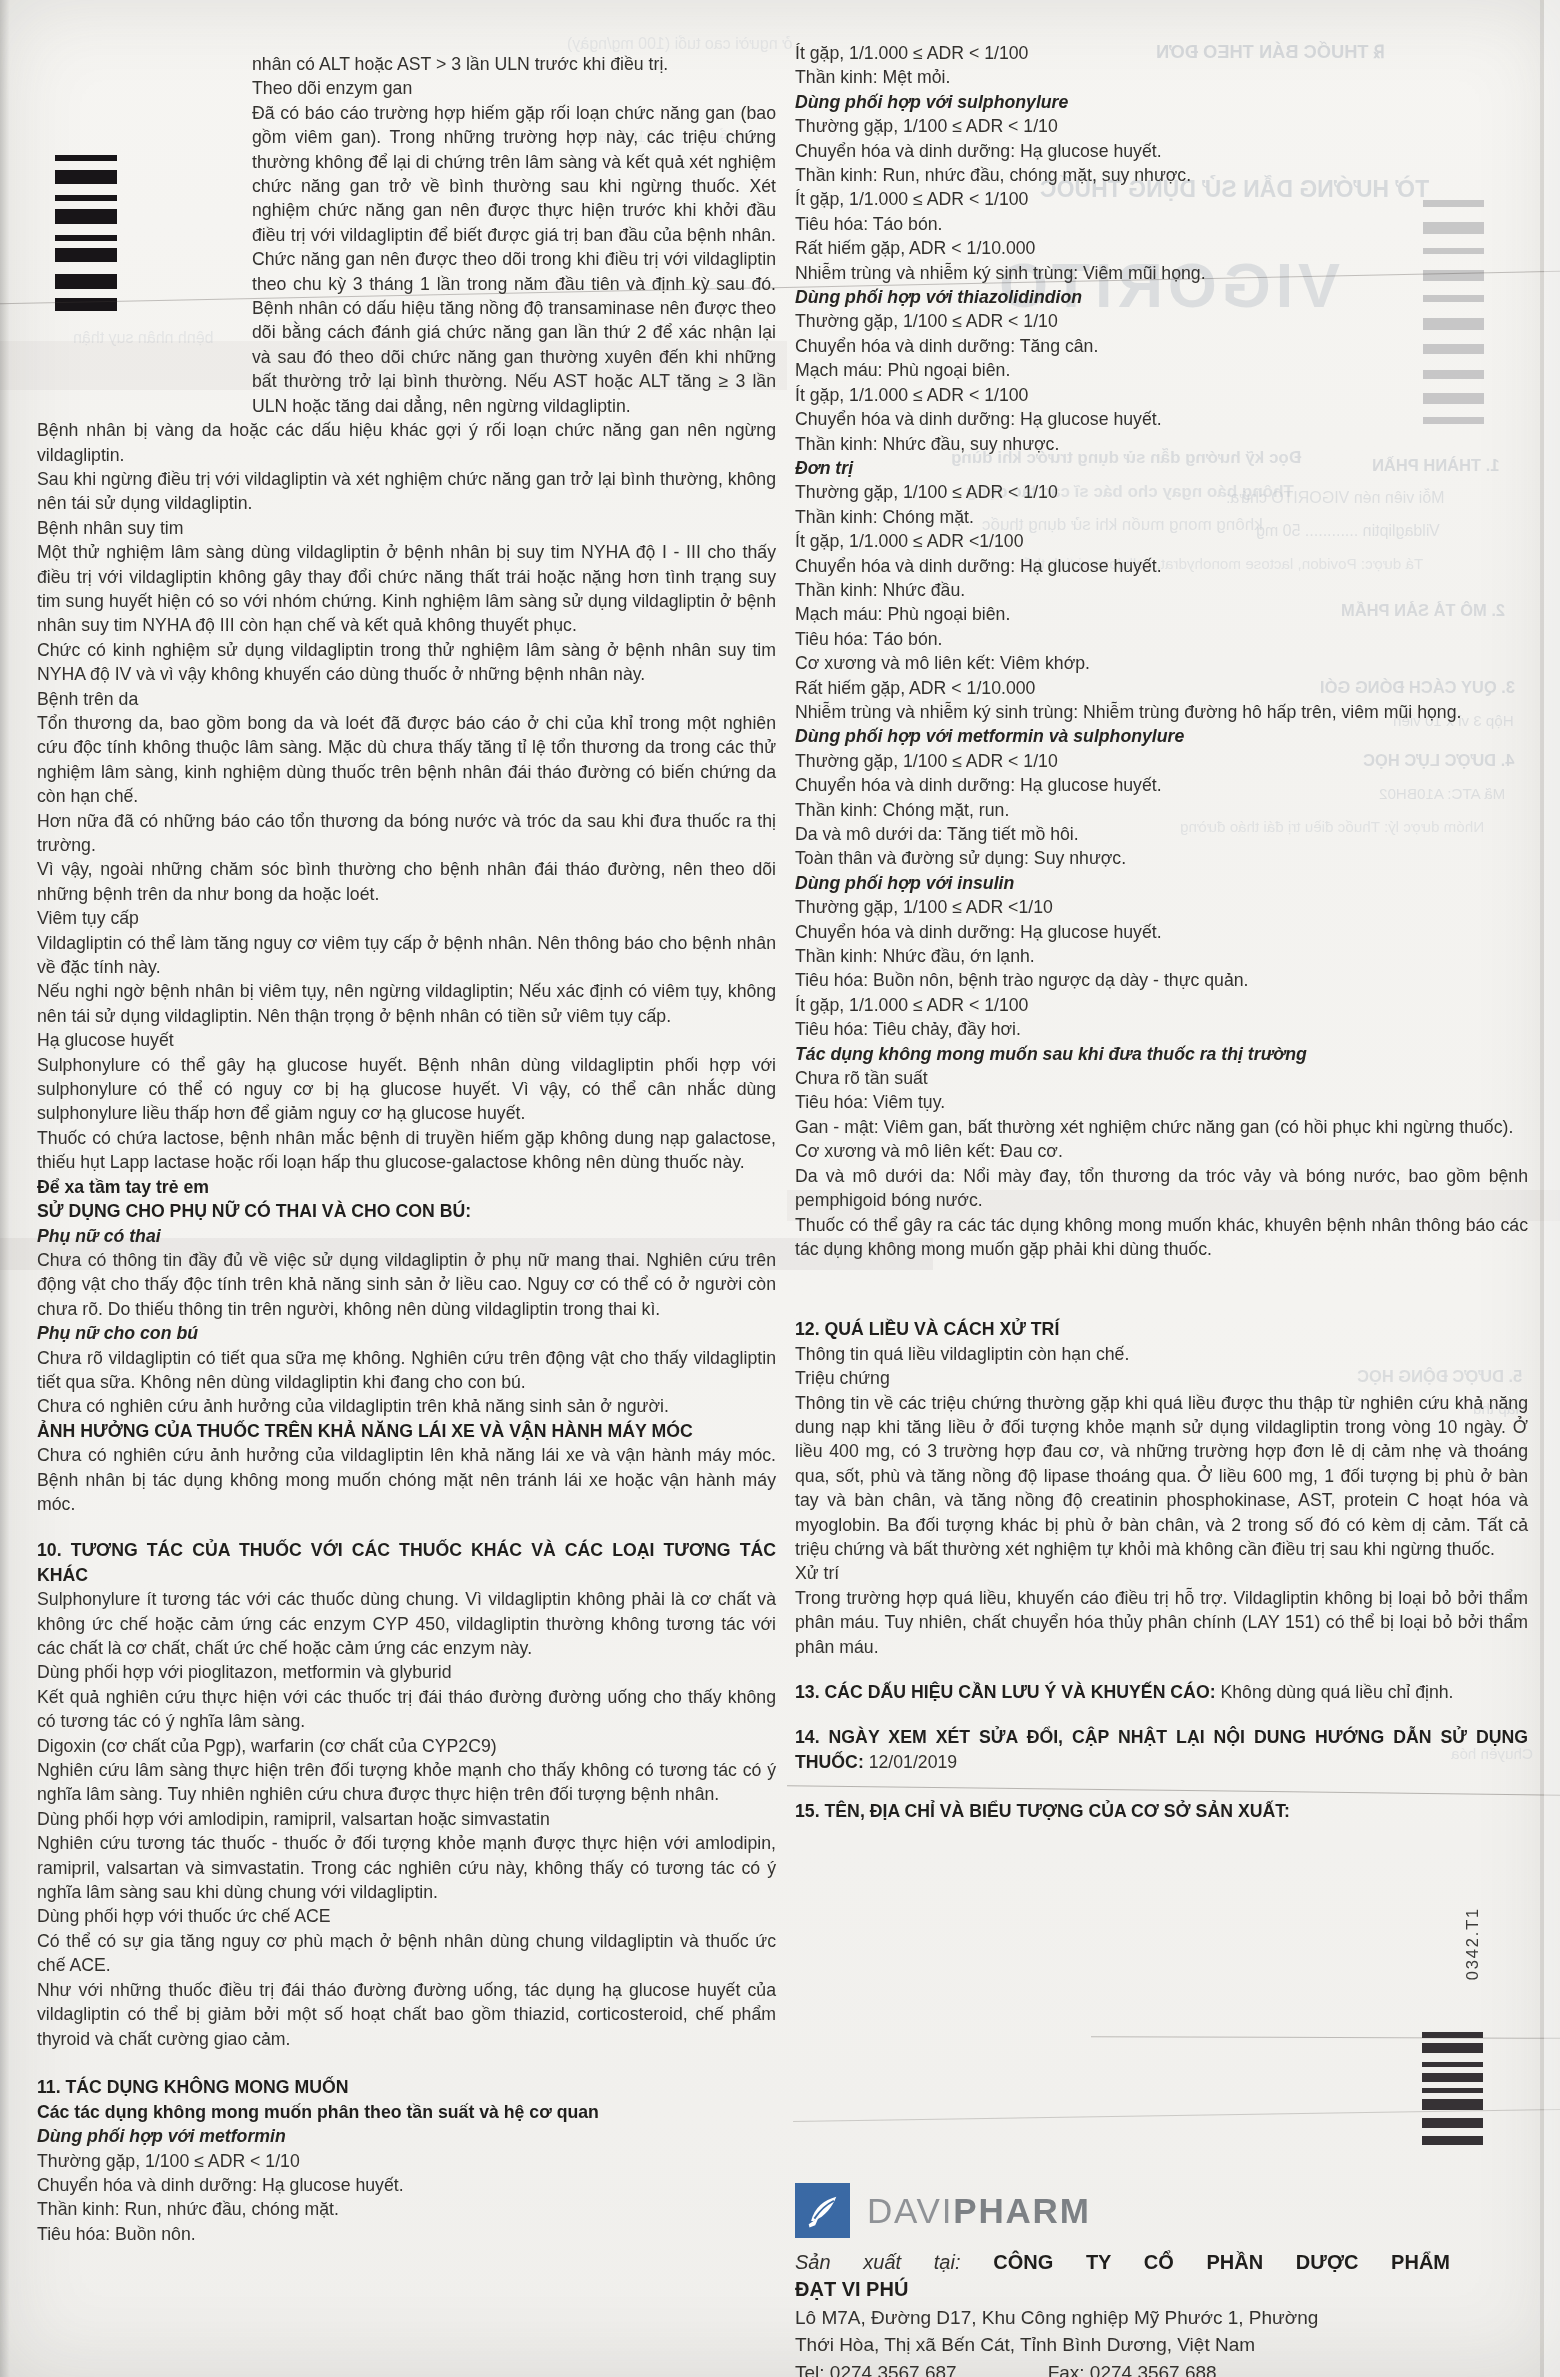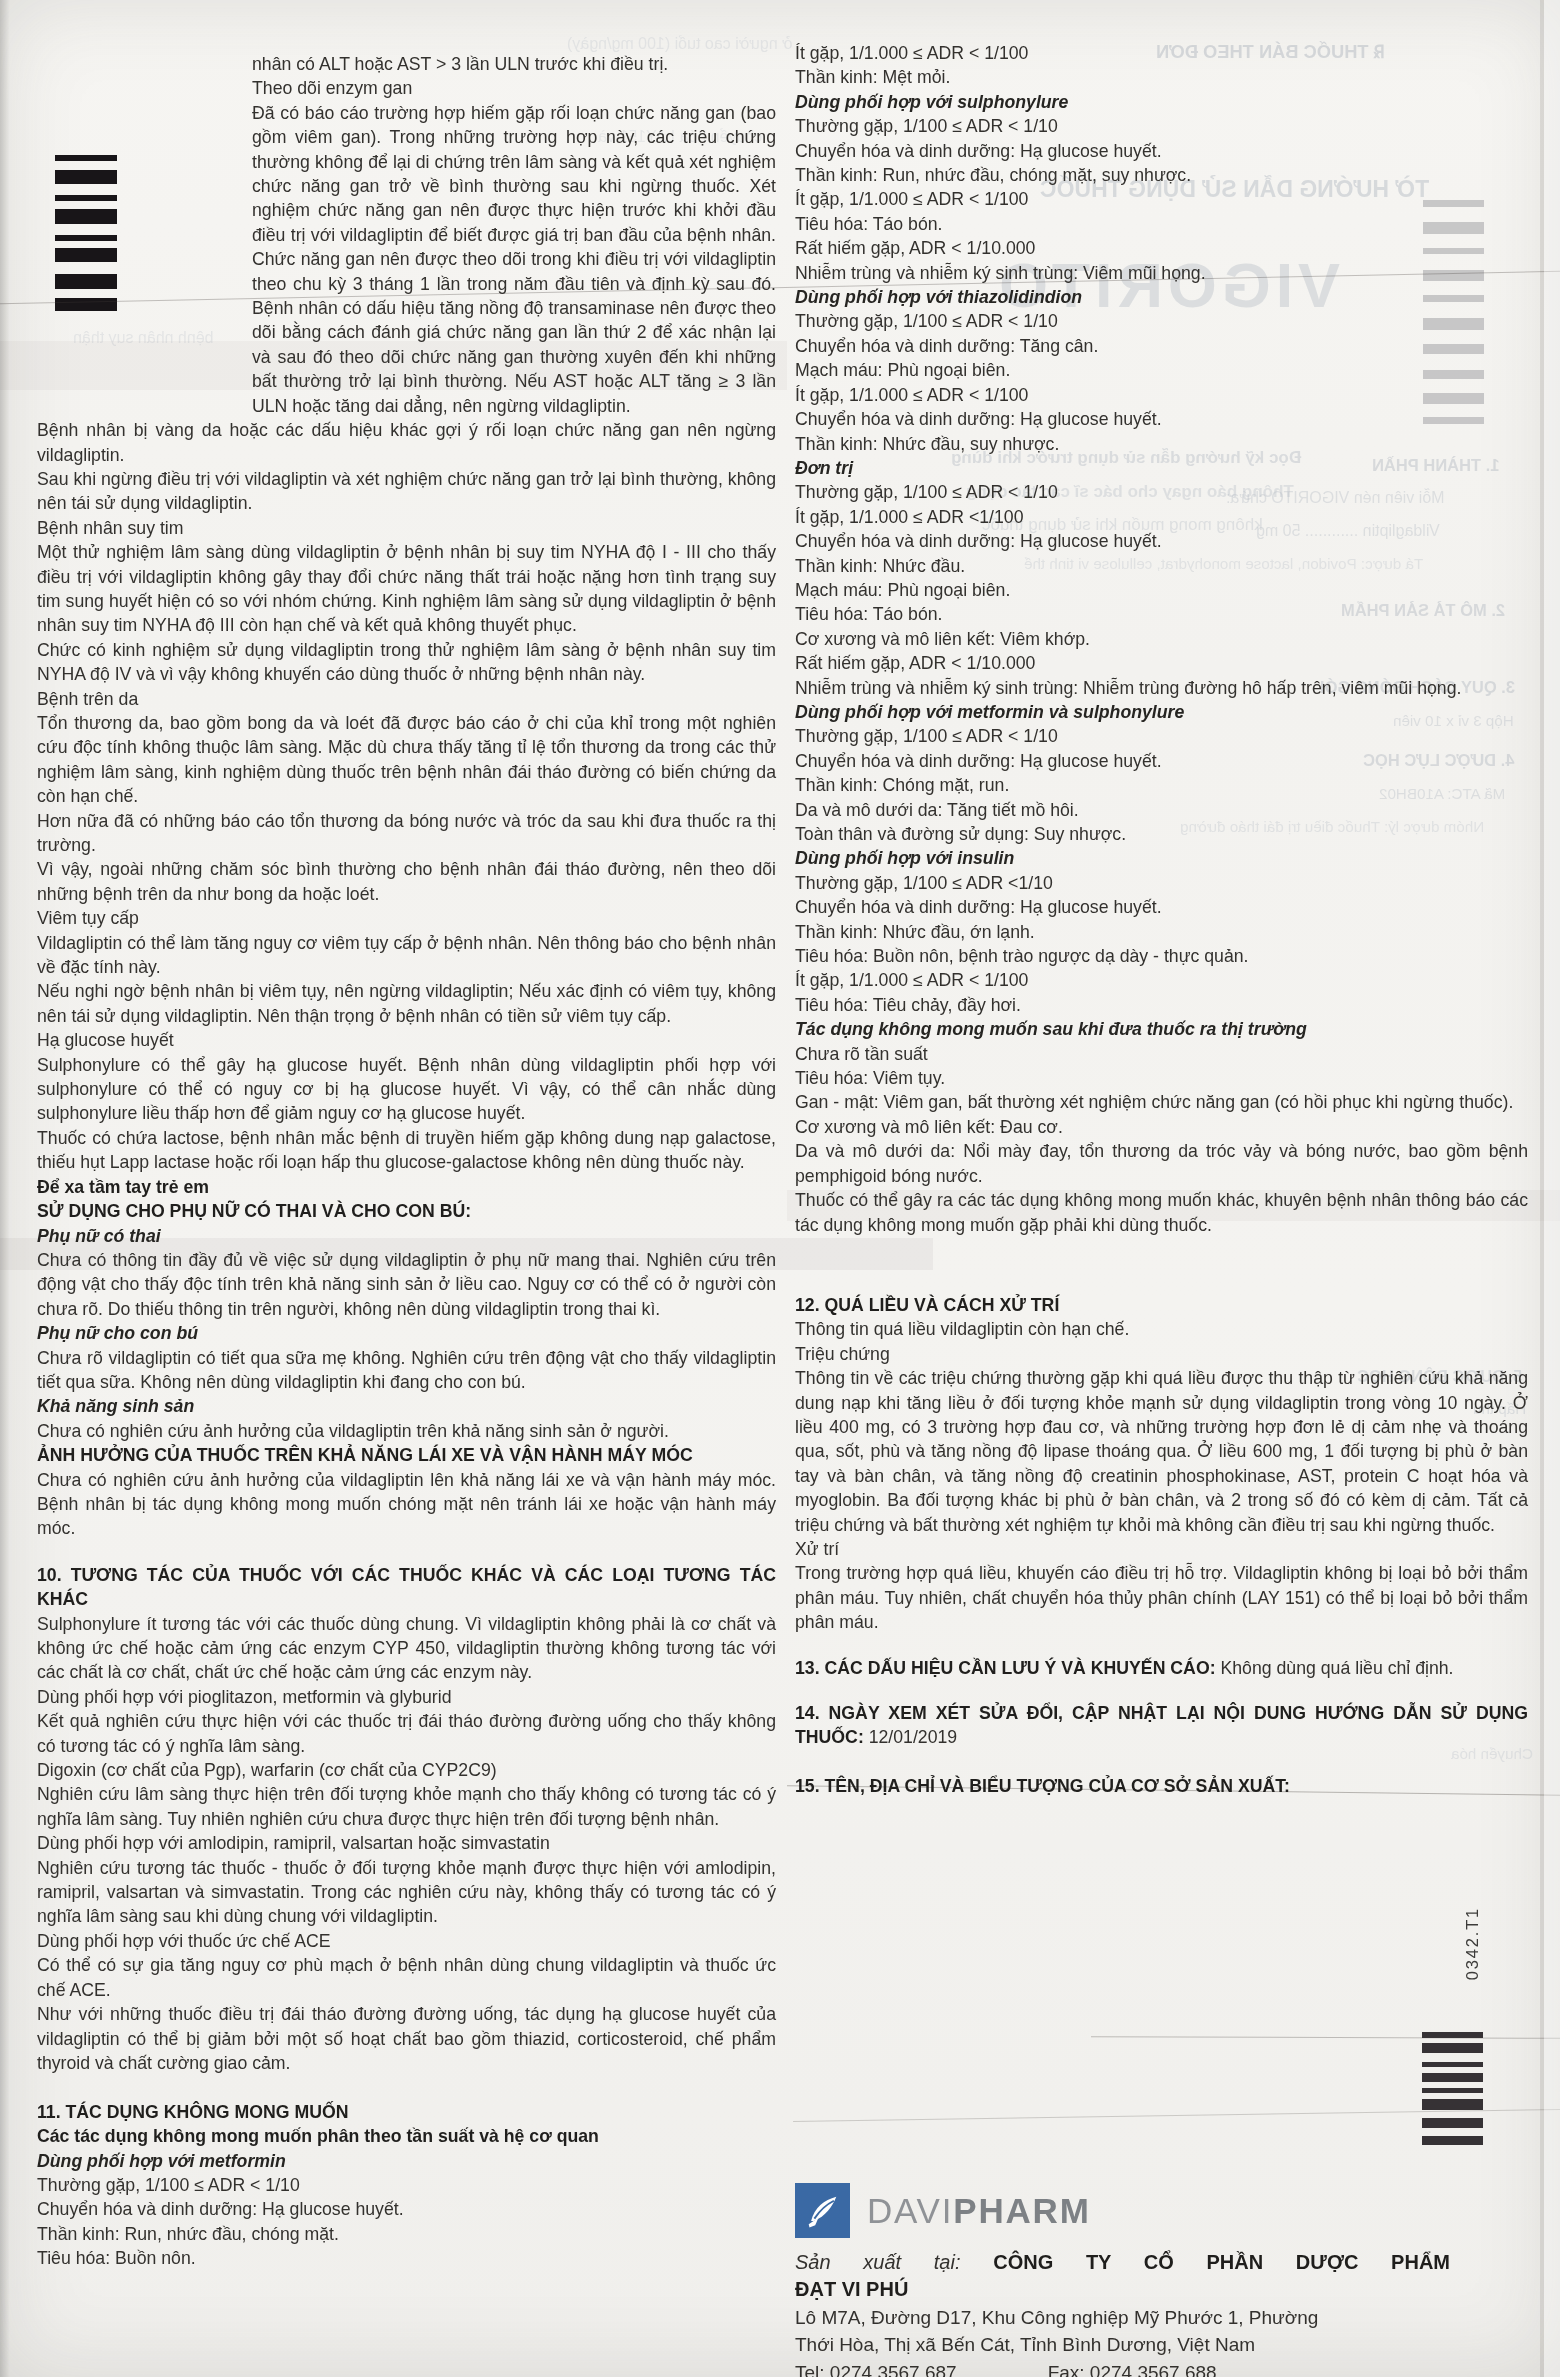--- a/index.html
+++ b/index.html
@@ -125,21 +125,20 @@
       <div class="ln st-r">Nếu nghi ngờ bệnh nhân bị viêm tụy, nên ngừng vildagliptin; Nếu xác định có viêm tụy, không nên tái sử dụng vildagliptin. Nên thận trọng ở bệnh nhân có tiền sử viêm tụy cấp.</div>
       <div class="ln st-i">Hạ glucose huyết</div>
       <div class="ln st-r">Sulphonylure có thể gây hạ glucose huyết. Bệnh nhân dùng vildagliptin phối hợp với sulphonylure có thể có nguy cơ bị hạ glucose huyết. Vì vậy, có thể cân nhắc dùng sulphonylure liều thấp hơn để giảm nguy cơ hạ glucose huyết.</div>
       <div class="ln st-r">Thuốc có chứa lactose, bệnh nhân mắc bệnh di truyền hiếm gặp không dung nạp galactose, thiếu hụt Lapp lactase hoặc rối loạn hấp thu glucose-galactose không nên dùng thuốc này.</div>
       <div class="ln st-b">Để xa tầm tay trẻ em</div>
       <div class="ln st-b">SỬ DỤNG CHO PHỤ NỮ CÓ THAI VÀ CHO CON BÚ:</div>
       <div class="ln st-bi">Phụ nữ có thai</div>
       <div class="ln st-r">Chưa có thông tin đầy đủ về việc sử dụng vildagliptin ở phụ nữ mang thai. Nghiên cứu trên động vật cho thấy độc tính trên khả năng sinh sản ở liều cao. Nguy cơ có thể có ở người còn chưa rõ. Do thiếu thông tin trên người, không nên dùng vildagliptin trong thai kì.</div>
       <div class="ln st-bi">Phụ nữ cho con bú</div>
       <div class="ln st-r">Chưa rõ vildagliptin có tiết qua sữa mẹ không. Nghiên cứu trên động vật cho thấy vildagliptin tiết qua sữa. Không nên dùng vildagliptin khi đang cho con bú.</div>
-      <div class="ln st-bi">Khả năng sinh sản</div>
       <div class="ln st-r">Chưa có nghiên cứu ảnh hưởng của vildagliptin trên khả năng sinh sản ở người.</div>
       <div class="ln st-b">ẢNH HƯỞNG CỦA THUỐC TRÊN KHẢ NĂNG LÁI XE VÀ VẬN HÀNH MÁY MÓC</div>
       <div class="ln st-r">Chưa có nghiên cứu ảnh hưởng của vildagliptin lên khả năng lái xe và vận hành máy móc. Bệnh nhân bị tác dụng không mong muốn chóng mặt nên tránh lái xe hoặc vận hành máy móc.</div>
       <div class="ln st-b" style="margin-top: 22px;">10. TƯƠNG TÁC CỦA THUỐC VỚI CÁC THUỐC KHÁC VÀ CÁC LOẠI TƯƠNG TÁC KHÁC</div>
       <div class="ln st-r">Sulphonylure ít tương tác với các thuốc dùng chung. Vì vildagliptin không phải là cơ chất và không ức chế hoặc cảm ứng các enzym CYP 450, vildagliptin thường không tương tác với các chất là cơ chất, chất ức chế hoặc cảm ứng các enzym này.</div>
       <div class="ln st-i">Dùng phối hợp với pioglitazon, metformin và glyburid</div>
       <div class="ln st-r">Kết quả nghiên cứu thực hiện với các thuốc trị đái tháo đường đường uống cho thấy không có tương tác có ý nghĩa lâm sàng.</div>
       <div class="ln st-i">Digoxin (cơ chất của Pgp), warfarin (cơ chất của CYP2C9)</div>
       <div class="ln st-r">Nghiên cứu lâm sàng thực hiện trên đối tượng khỏe mạnh cho thấy không có tương tác có ý nghĩa lâm sàng. Tuy nhiên nghiên cứu chưa được thực hiện trên đối tượng bệnh nhân.</div>
       <div class="ln st-i">Dùng phối hợp với amlodipin, ramipril, valsartan hoặc simvastatin</div>
@@ -168,20 +167,21 @@
       <div class="ln st-r">Nhiễm trùng và nhiễm ký sinh trùng: Viêm mũi họng.</div>
       <div class="ln st-bi">Dùng phối hợp với thiazolidindion</div>
       <div class="ln st-i">Thường gặp, 1/100 ≤ ADR &lt; 1/10</div>
       <div class="ln st-r">Chuyển hóa và dinh dưỡng: Tăng cân.</div>
       <div class="ln st-r">Mạch máu: Phù ngoại biên.</div>
       <div class="ln st-i">Ít gặp, 1/1.000 ≤ ADR &lt; 1/100</div>
       <div class="ln st-r">Chuyển hóa và dinh dưỡng: Hạ glucose huyết.</div>
       <div class="ln st-r">Thần kinh: Nhức đầu, suy nhược.</div>
       <div class="ln st-bi">Đơn trị</div>
       <div class="ln st-i">Thường gặp, 1/100 ≤ ADR &lt; 1/10</div>
+      <div class="ln st-r">Thần kinh: Chóng mặt.</div>
       <div class="ln st-i">Ít gặp, 1/1.000 ≤ ADR &lt;1/100</div>
       <div class="ln st-r">Chuyển hóa và dinh dưỡng: Hạ glucose huyết.</div>
       <div class="ln st-r">Thần kinh: Nhức đầu.</div>
       <div class="ln st-r">Mạch máu: Phù ngoại biên.</div>
       <div class="ln st-r">Tiêu hóa: Táo bón.</div>
       <div class="ln st-r">Cơ xương và mô liên kết: Viêm khớp.</div>
       <div class="ln st-i">Rất hiếm gặp, ADR &lt; 1/10.000</div>
       <div class="ln st-r">Nhiễm trùng và nhiễm ký sinh trùng: Nhiễm trùng đường hô hấp trên, viêm mũi họng.</div>
       <div class="ln st-bi">Dùng phối hợp với metformin và sulphonylure</div>
       <div class="ln st-i">Thường gặp, 1/100 ≤ ADR &lt; 1/10</div>

